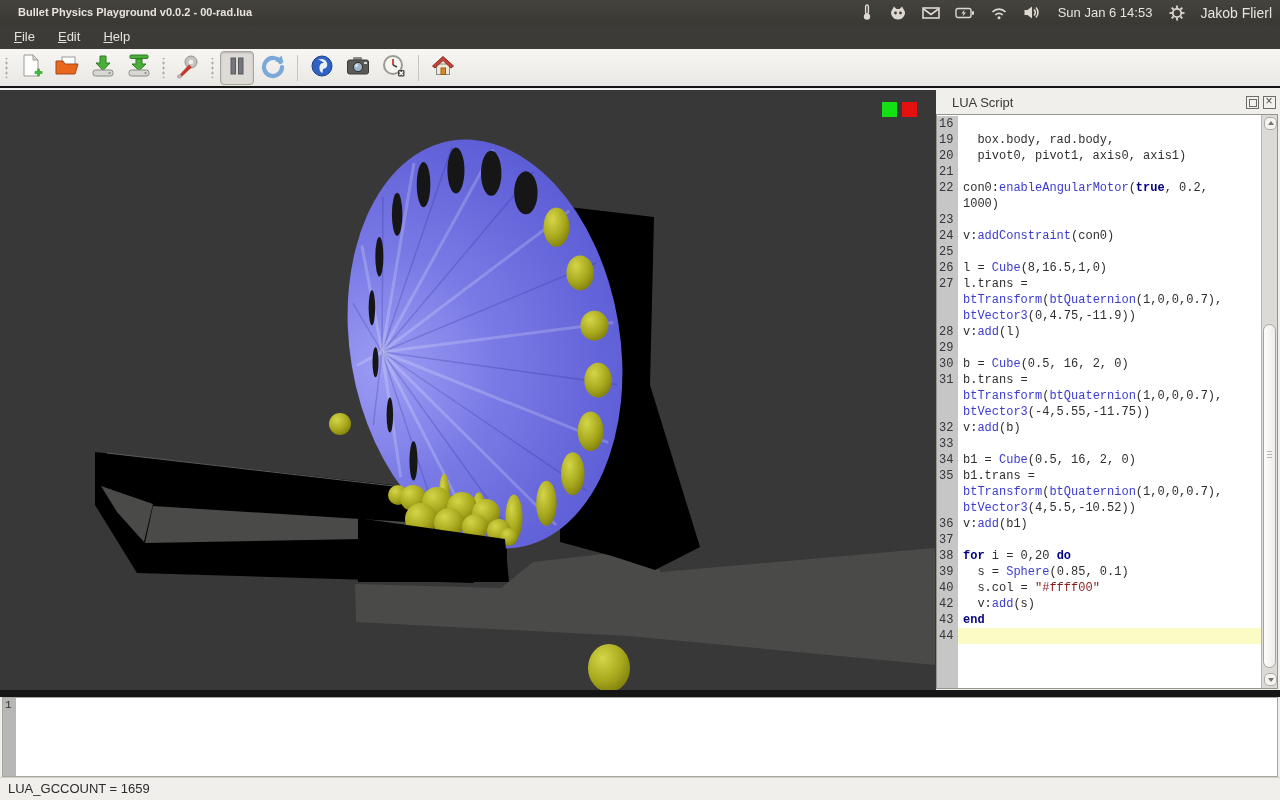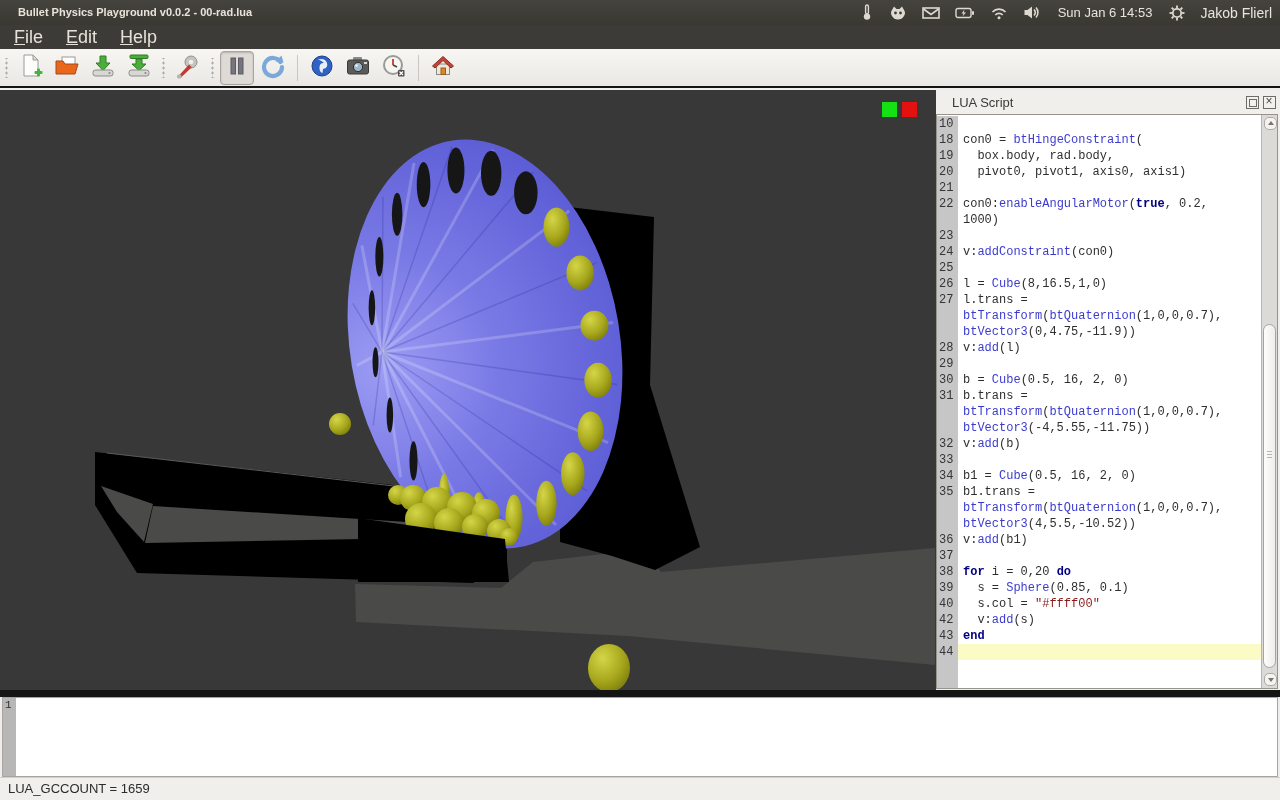--- a/index.html
+++ b/index.html
@@ -14,21 +14,21 @@
     font-size:11px;font-weight:bold;}
   .tray{position:absolute;right:4px;top:0;height:25px;display:flex;
     align-items:center;gap:15px;}
   .tray svg{display:block;}
   .tray .clock{font-size:13px;color:#e8e4dc;padding:0 2px;}
   .tray .user{font-size:14px;color:#e8e4dc;padding-right:4px;}
 
   
   .menubar{left:0;top:25px;width:1280px;height:24px;background:#3c3b37;
     display:flex;align-items:center;}
-  .menu-item{color:#e6e2da;font-size:18px;padding:0 9px;margin-left:5px;
+  .menu-item{color:#e6e2da;font-size:13px;padding:0 9px;margin-left:5px;
     line-height:24px;cursor:default;}
   .menu-item u{text-decoration:underline;}
 
   
   .toolbar{left:0;top:49px;width:1280px;height:39px;
     background:linear-gradient(#f7f6f3,#eae8e4);
     border-bottom:2px solid #141414;box-sizing:border-box;
     display:flex;align-items:center;}
   .grip{width:7px;height:20px;margin:0 3px;
     background-image:radial-gradient(circle,#aeaba4 1px,rgba(0,0,0,0) 1.3px);
@@ -343,26 +343,22 @@
 
 <div class="abs panel">
   <div class="panel-header">
     <span class="panel-title">LUA Script</span>
     <span class="phbtn float"></span>
     <span class="phbtn close"></span>
   </div>
   <div class="editor">
     <div id="code">
         <div class="crow">
-          <span class="ln">10</span>
-          <span class="ct"></span>
-        </div>
-        <div class="crow">
-          <span class="ln">18</span>
-          <span class="ct"><span class="c-p">con0 = </span><span class="c-f">btHingeConstraint</span><span class="c-p">(</span></span>
+          <span class="ln">16</span>
+          <span class="ct"></span>
         </div>
         <div class="crow">
           <span class="ln">19</span>
           <span class="ct"><span class="c-p">  box.body, rad.body,</span></span>
         </div>
         <div class="crow">
           <span class="ln">20</span>
           <span class="ct"><span class="c-p">  pivot0, pivot1, axis0, axis1)</span></span>
         </div>
         <div class="crow">

